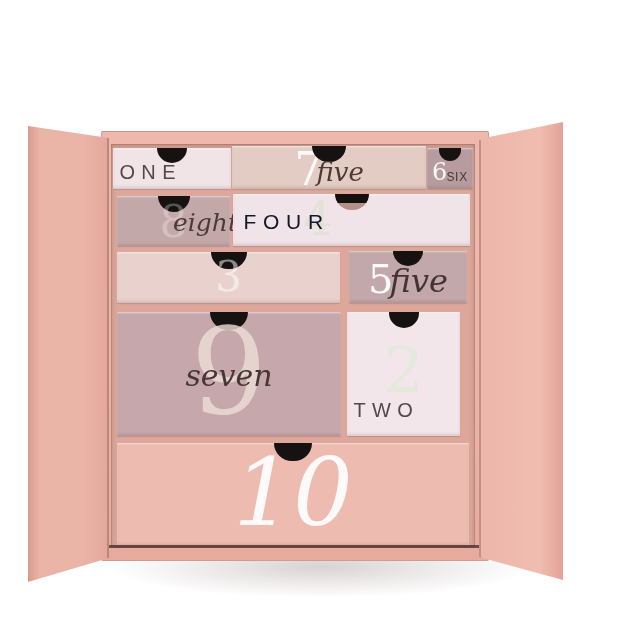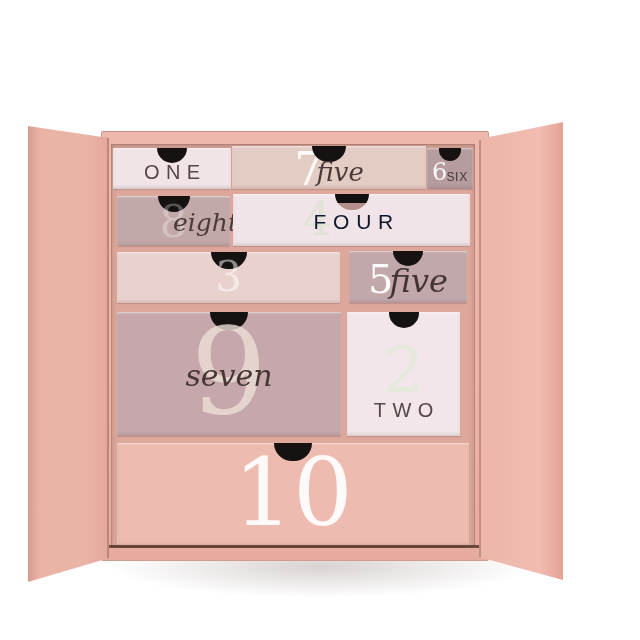--- a/index.html
+++ b/index.html
@@ -28,21 +28,21 @@
   .flap-right{left:479px;top:122px;width:84px;height:460px;
     background:linear-gradient(270deg,#e2a396 0%,#f0bdb0 28%,#ecb6a9 100%);
     clip-path:polygon(0 17px,84px 0,84px 458px,0 435px);}
   .flap-right::after{content:'';position:absolute;left:0;top:18px;bottom:24px;width:2px;background:rgba(120,75,66,.35);}
 
   
   .drawer{position:absolute;border-radius:1px;
     box-shadow:inset 0 1px 2px rgba(255,255,255,.55), inset 0 -2px 3px rgba(70,40,35,.14), 0 1px 1px rgba(90,55,48,.22);}
   .notch{position:absolute;top:0;left:50%;transform:translateX(-50%);
     width:34px;height:16px;background:#171212;border-radius:0 0 40px 40px;}
-  .caps{position:absolute;width:100%;text-align:center;letter-spacing:.32em;text-indent:.32em;
+  .caps{position:absolute;width:100%;text-align:left;letter-spacing:.32em;text-indent:.32em;
     font-weight:400;color:#5a4a4b;}
   .script{font-family:"DejaVu Serif",serif;font-style:italic;}
   .numeral{font-family:"DejaVu Serif",serif;line-height:1;}
   .flexrow{display:flex;align-items:center;justify-content:center;width:100%;height:100%;}
 
   .d-one{left:113px;top:148px;width:118px;height:41px;}
   .d-one .caps{font-size:20px;top:13px;}
   .d-one .notch{width:30px;height:15px;}
 
   .d-seven{left:232px;top:146px;width:194px;height:43px;}
@@ -78,21 +78,21 @@
   .d-nine{left:117px;top:312px;width:224px;height:124px;}
   .d-nine .notch{width:38px;height:18px;}
   .d-nine .numeral{position:absolute;left:50%;top:50%;transform:translate(-50%,-52%);font-size:120px;}
   .d-nine .word{position:absolute;width:100%;text-align:center;top:50%;transform:translateY(-46%);font-size:30px;}
 
   .d-two{left:347px;top:312px;width:113px;height:124px;}
   .d-two .notch{width:30px;height:16px;}
   .d-two .numeral{position:absolute;left:50%;top:50%;transform:translate(-50%,-54%);font-size:64px;}
   .d-two .caps{font-size:20px;top:50%;transform:translateY(-50%);}
 
-  .d-ten{left:117px;top:443px;width:352px;height:103px;}
+  .d-ten{left:117px;top:443px;width:352px;height:103px;font-style:italic;}
   .d-ten .notch{width:38px;height:18px;}
   .d-ten .numeral{position:absolute;left:50%;top:50%;transform:translate(-50%,-52%);font-size:94px;}
   .d-ten .caps{width:auto;left:50%;top:36px;transform:translateX(-64%);font-size:23px;letter-spacing:.42em;}
 </style>
 </head>
 <body>
 
 <div class="scene">
   <div class="abs floor-shadow"></div>
 

